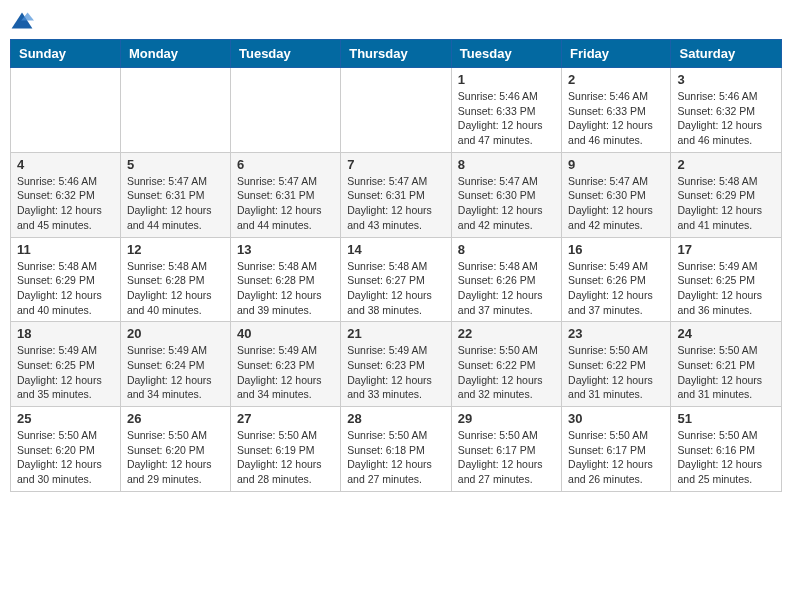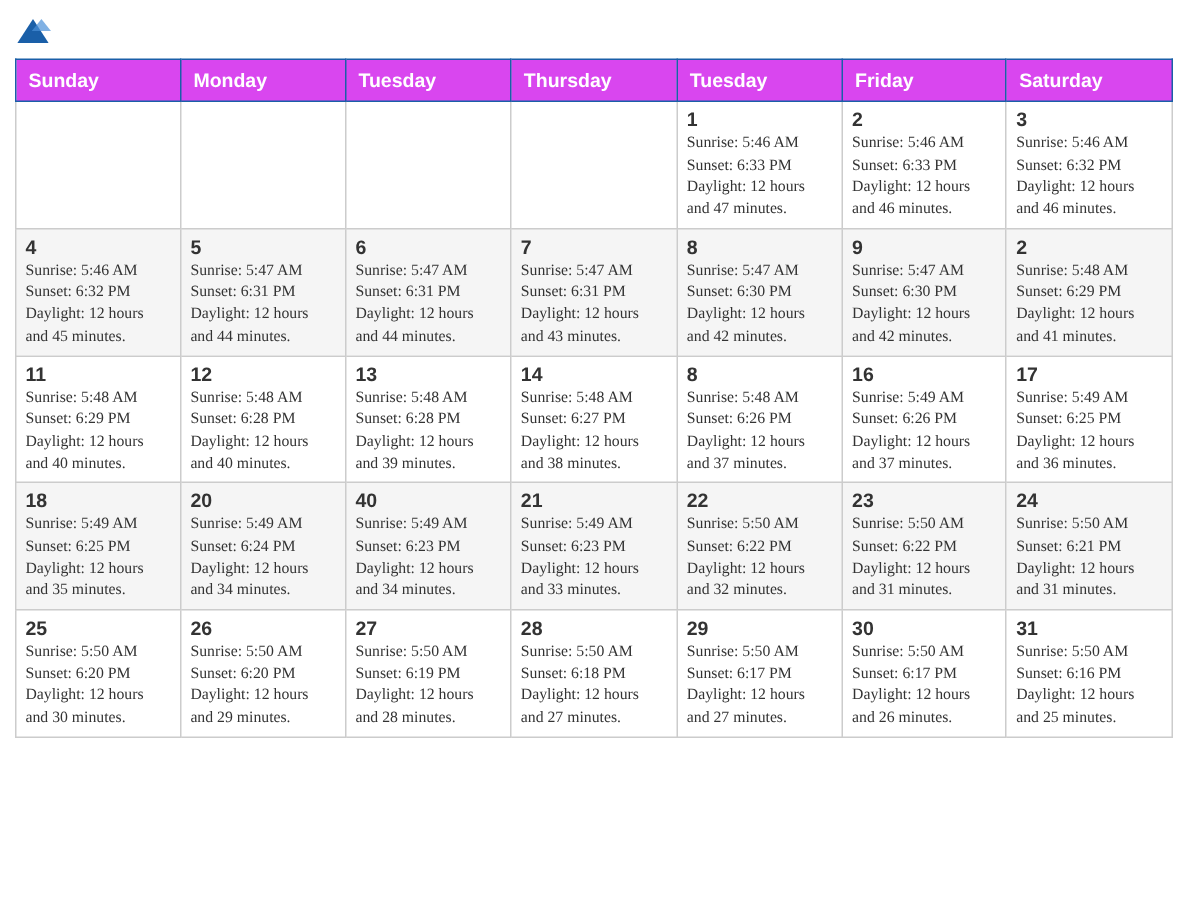--- a/index.html
+++ b/index.html
@@ -37,21 +37,21 @@
       font-size: 16px;
       color: #555;
       margin-top: 2px;
     }
     .calendar-table {
       width: 100%;
       border-collapse: collapse;
       border: 1px solid #ccc;
     }
     .calendar-table th {
-      background-color: #d946ef;
+      background-color: #0369a1;
       color: white;
       text-align: left;
       padding: 6px 8px;
       font-size: 13px;
       font-weight: bold;
       border: 1px solid #1a5fa8;
     }
     .calendar-table td {
       vertical-align: top;
       border: 1px solid #ccc;
@@ -67,21 +67,20 @@
     }
     .day-number {
       font-weight: bold;
       font-size: 13px;
       margin-bottom: 2px;
     }
     .day-info {
       font-size: 10.5px;
       line-height: 1.4;
       color: #333;
-      font-family: Liberation Serif, serif;
     }
     .empty-cell {
       background: #fff !important;
     }
   </style>
 </head>
 <body>
 
 <div class="header-section">
   <div class="logo">
@@ -330,21 +329,21 @@
 and 27 minutes.</div>
         </td>
         <td>
           <div class="day-number">30</div>
           <div class="day-info" style="white-space: pre-line;">Sunrise: 5:50 AM
 Sunset: 6:17 PM
 Daylight: 12 hours
 and 26 minutes.</div>
         </td>
         <td>
-          <div class="day-number">31</div>
+          <div class="day-number">51</div>
           <div class="day-info" style="white-space: pre-line;">Sunrise: 5:50 AM
 Sunset: 6:16 PM
 Daylight: 12 hours
 and 25 minutes.</div>
         </td>
       </tr>
     </tbody>
 </table>
 
 </body></html>

